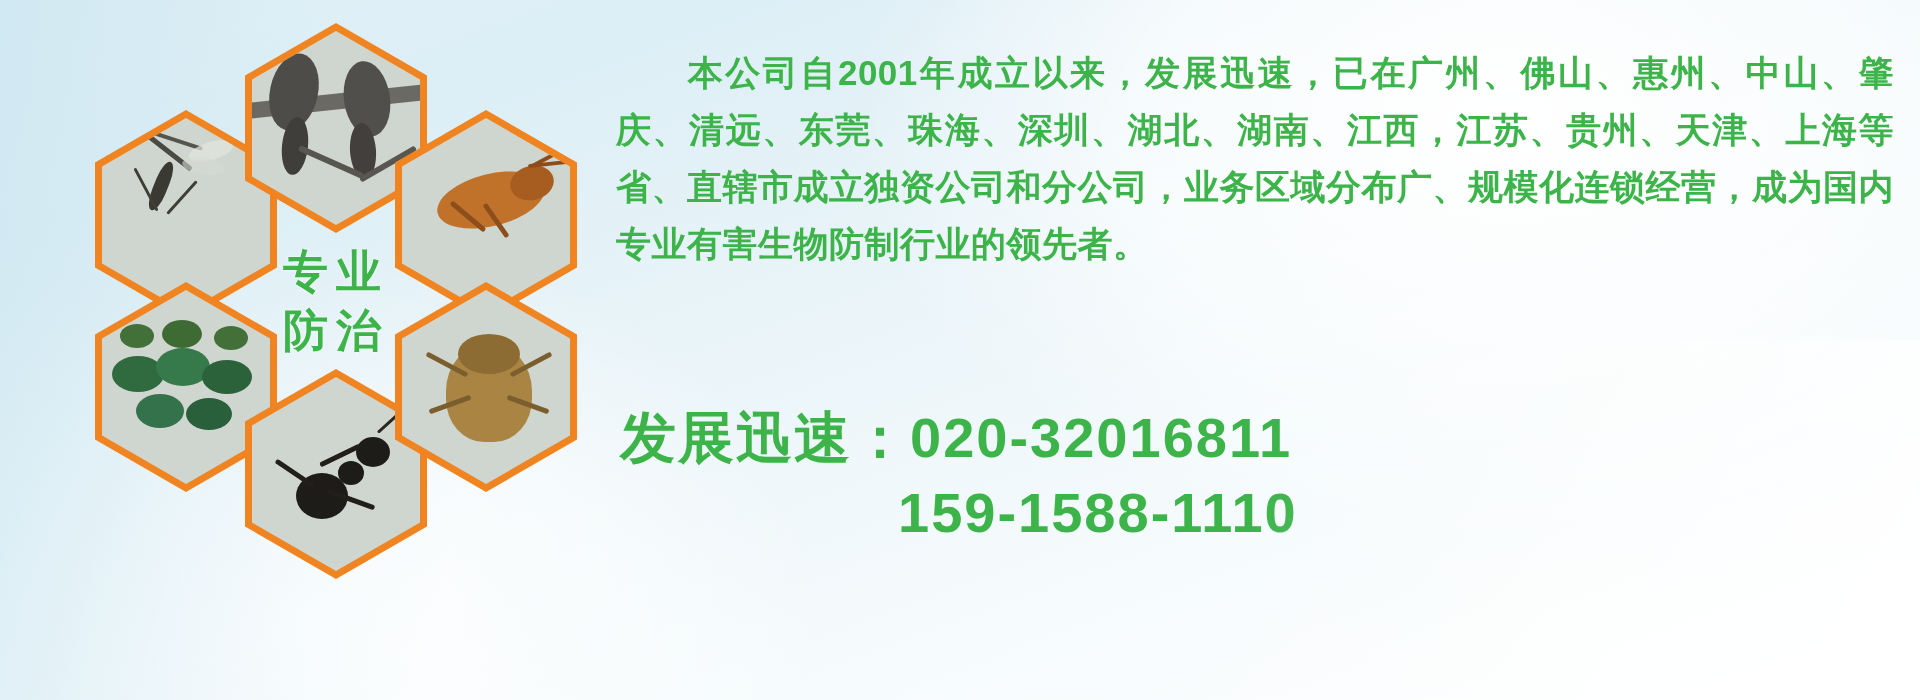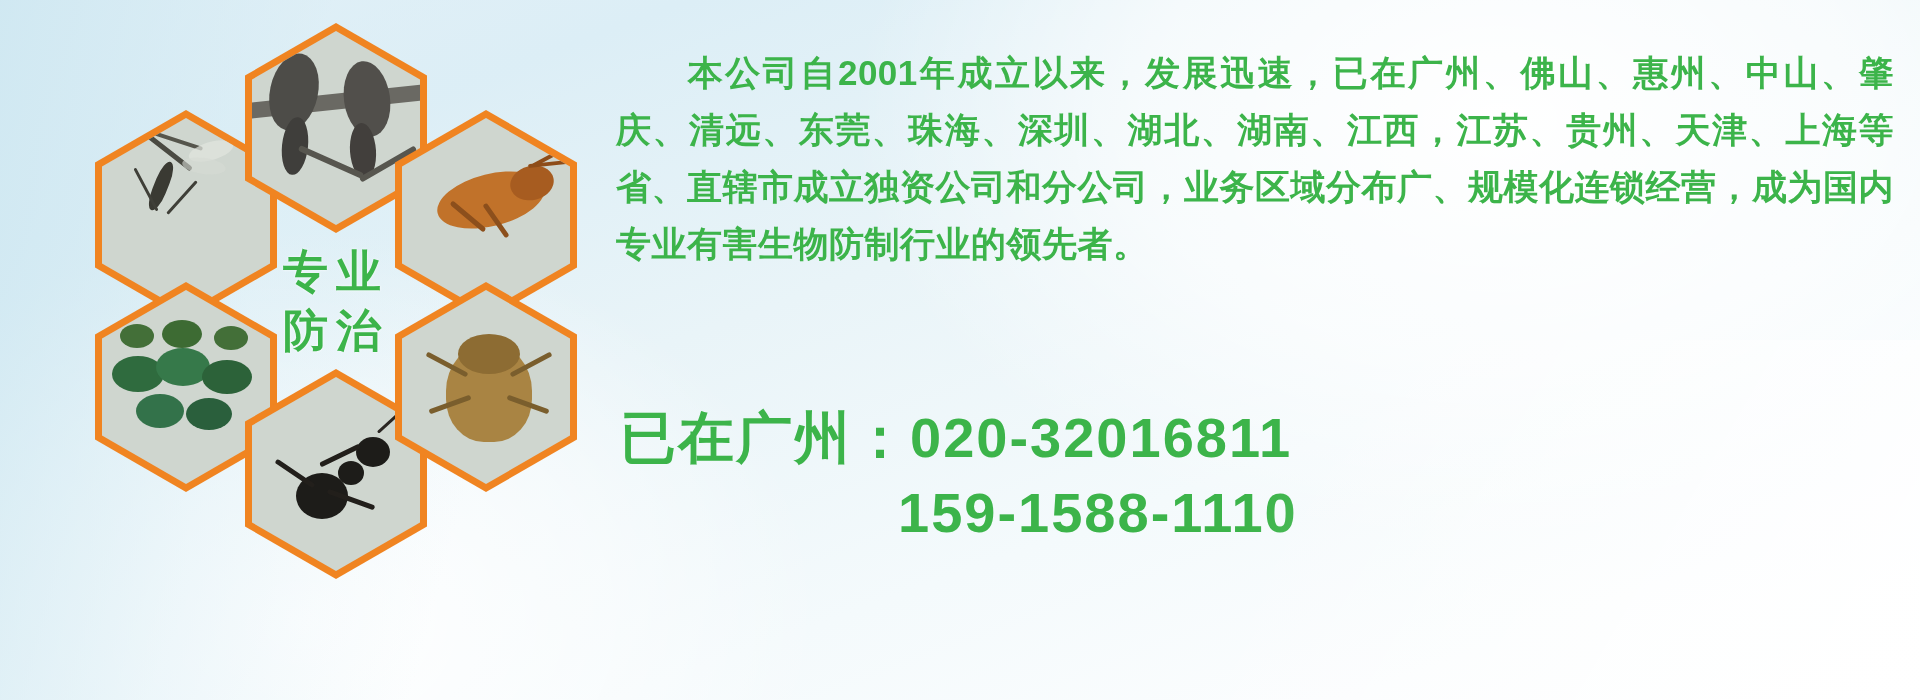--- a/index.html
+++ b/index.html
@@ -191,18 +191,18 @@
       <span>防治</span>
     </div>
   </div>
 
   <div class="copy">
     <p>本公司自2001年成立以来，发展迅速，已在广州、佛山、惠州、中山、肇庆、清远、东莞、珠海、深圳、湖北、湖南、江西，江苏、贵州、天津、上海等省、直辖市成立独资公司和分公司，业务区域分布广、规模化连锁经营，成为国内专业有害生物防制行业的领先者。</p>
   </div>
 
   <div class="contact">
     <span class="l1">
-      <span>已在广州：</span><span>020-32016811</span>
+      <span>发展迅速：</span><span>020-32016811</span>
     </span>
     <span class="l2">159-1588-1110</span>
   </div>
 
 </div>
 
 </body></html>

